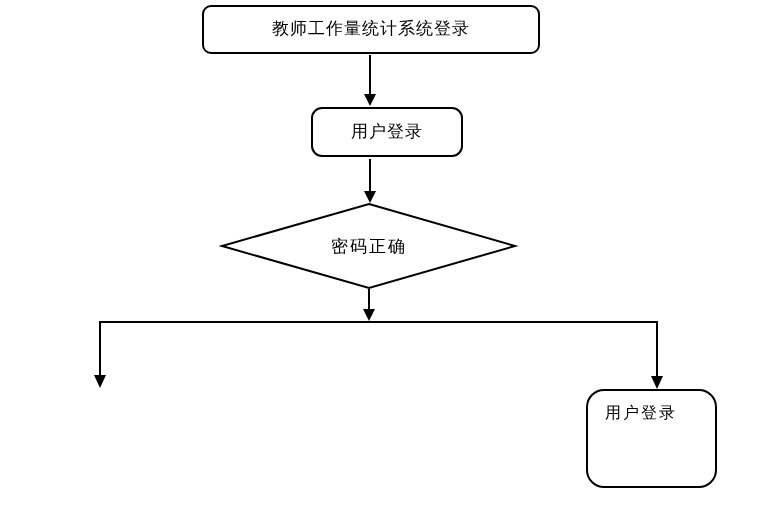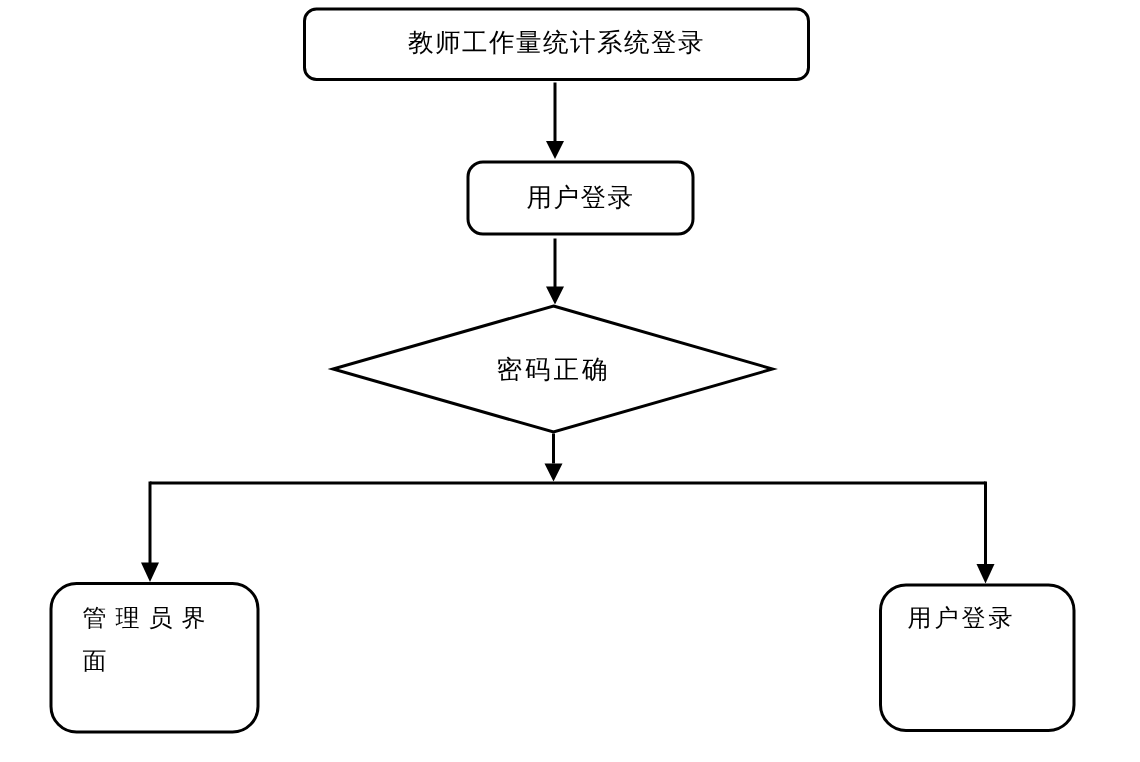--- a/index.html
+++ b/index.html
@@ -114,21 +114,18 @@
   <div class="node centered node-start">
     <span>教师工作量统计系统登录</span>
   </div>
 
   <div class="node centered node-login">
     <span>用户登录</span>
   </div>
 
   <div class="diamond-label">密码正确</div>
 
-  <div class="node node-admin">
-    <span>管理员界面</span>
-  </div>
 
   <div class="node node-teacher">
     <span>用户登录</span>
   </div>
 
 </div>
 
 </body></html>

